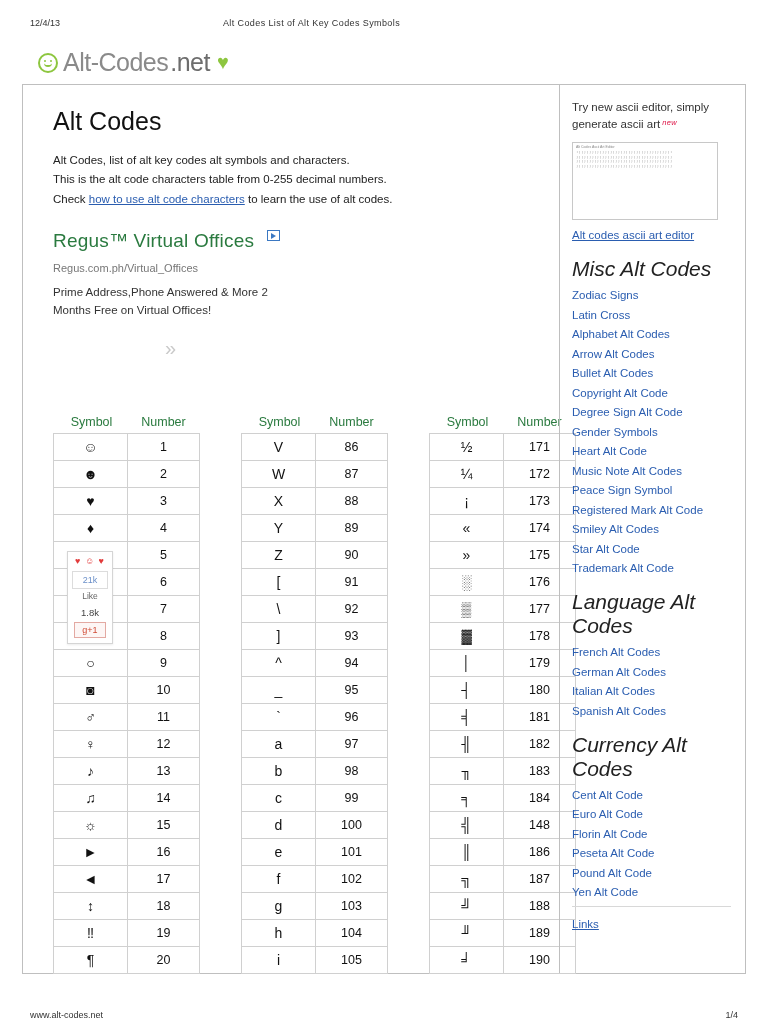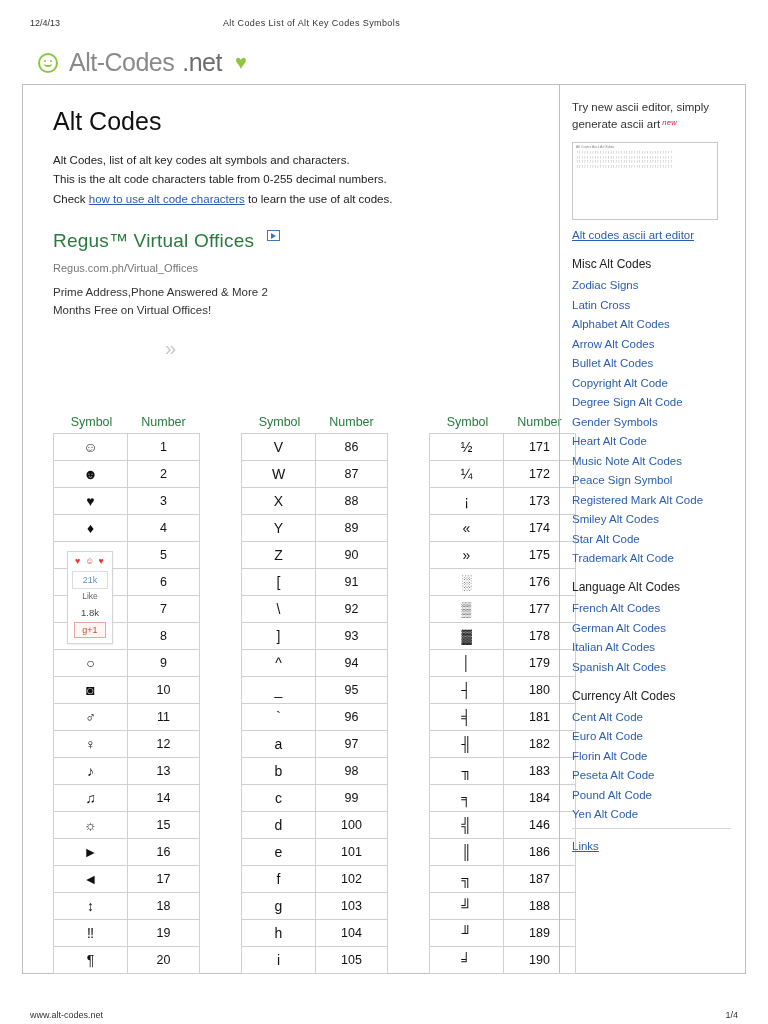--- a/index.html
+++ b/index.html
@@ -28,21 +28,21 @@
   .print-foot {
     position: absolute; bottom: 14px; left: 0; width: 768px;
     font-size: 9px; color: #333;
   }
   .print-foot .pf-left { position: absolute; left: 30px; top: 0; }
   .print-foot .pf-right { position: absolute; right: 30px; top: 0; margin-left: 23px; }
 
   
   .logo {
     position: absolute; top: 48px; left: 38px;
-    display: flex; align-items: center; gap: 8px;
+    display: flex; align-items: center; gap: 2px;
     font-size: 25px; color: #7a7a7a; letter-spacing: -0.5px;
   }
   .logo .smiley {
     width: 20px; height: 20px; border-radius: 50%;
     border: 2px solid #8dc63f; position: relative; margin-right: 3px;
     display: inline-block;
   }
   .logo .smiley::before, .logo .smiley::after {
     content: ""; position: absolute; width: 2px; height: 2px; border-radius: 50%;
     background: #8dc63f; top: 5px;
@@ -161,22 +161,23 @@
   }
   .ascii-box .ascii-art {
     font-family: "DejaVu Sans Mono", monospace;
     font-size: 4px; line-height: 4.4px; color: #6c6c6c;
     padding: 1px 3px; white-space: pre; letter-spacing: .2px;
   }
   .sb-link-top {
     display: block; margin-top: 9px; font-size: 11.5px; color: #2a5db0;
   }
   .sb-heading {
-    font-size: 12px; color: #222; font-weight: normal;
+    font-size: 21px; color: #222; font-weight: normal;
     margin: 16px 0 8px 0;
+    font-style: italic;
   }
   .sb-links a {
     display: block; font-size: 11.5px; color: #2a5db0;
     text-decoration: none; margin-bottom: 7.5px;
   }
   .sb-rule { border-top: 1px solid #d8d8d8; margin: 6px 0 0 0; }
   .sb-foot-link { display: block; font-size: 11.5px; color: #2a5db0; margin-top: 11px; }
 </style>
 </head>
 <body>
@@ -472,21 +473,21 @@
               <tr>
                 <td class="sym">╖</td>
                 <td class="num">183</td>
               </tr>
               <tr>
                 <td class="sym">╕</td>
                 <td class="num">184</td>
               </tr>
               <tr>
                 <td class="sym">╣</td>
-                <td class="num">146</td>
+                <td class="num">148</td>
               </tr>
               <tr>
                 <td class="sym">║</td>
                 <td class="num">186</td>
               </tr>
               <tr>
                 <td class="sym">╗</td>
                 <td class="num">187</td>
               </tr>
               <tr>

